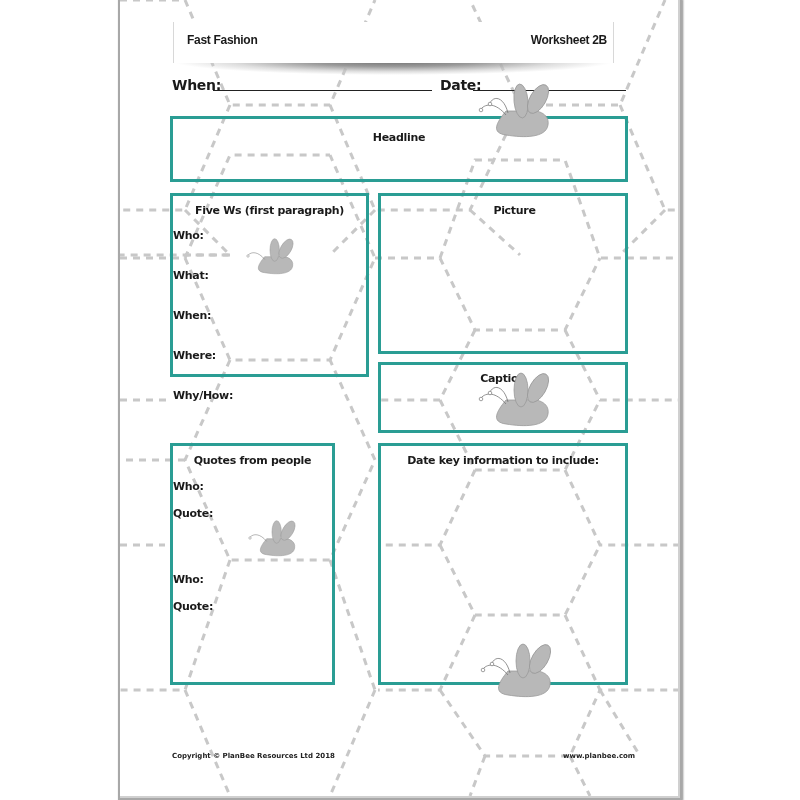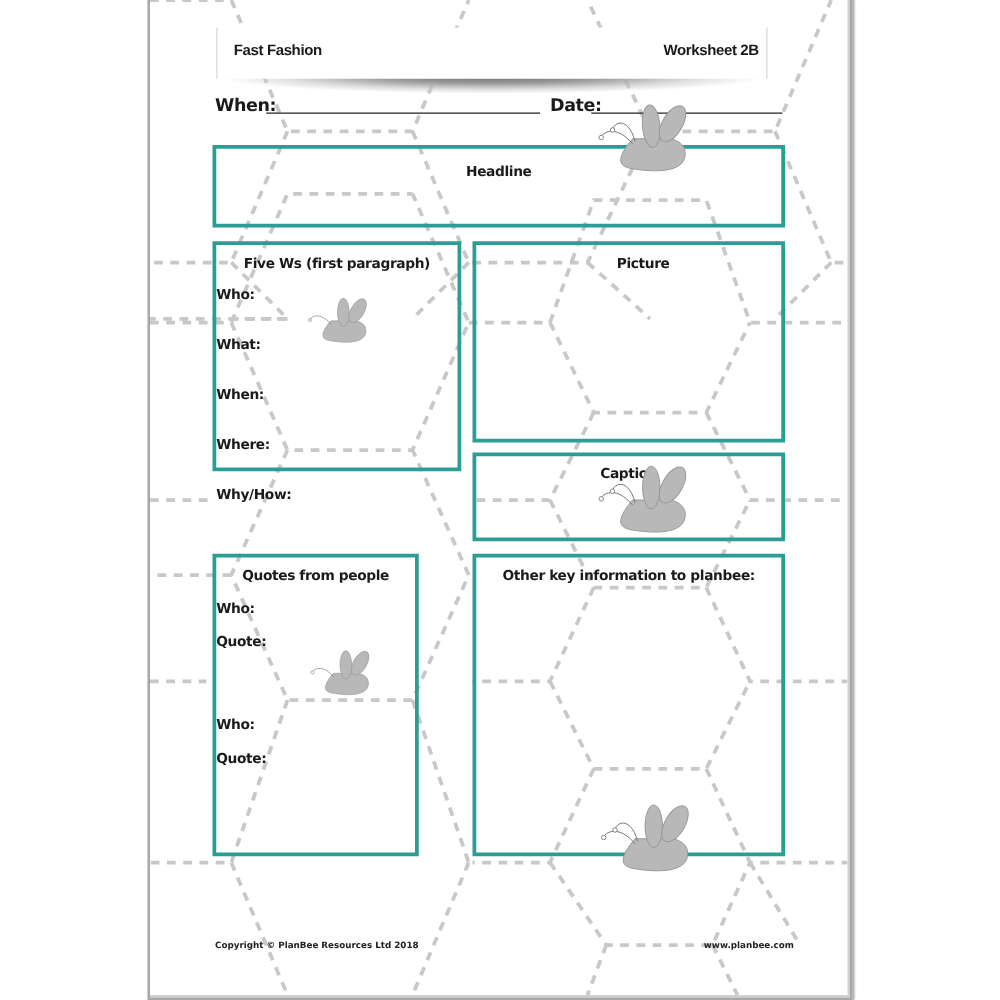--- a/index.html
+++ b/index.html
@@ -138,21 +138,21 @@
 
 <div class="tbox" style="left:170px; top:443px; width:165px; height:242px;">
   <span class="box-title" style="top:8px;">Quotes from people</span>
   <span class="field label" style="top:34px;">Who:</span>
   <span class="field label" style="top:61px;">Quote:</span>
   <span class="field label" style="top:127px;">Who:</span>
   <span class="field label" style="top:154px;">Quote:</span>
 </div>
 
 <div class="tbox" style="left:378px; top:443px; width:250px; height:242px;">
-  <span class="box-title" style="top:8px;">Other key information to planbee:</span>
+  <span class="box-title" style="top:8px;">Date key information to include:</span>
 </div>
 
 <svg class="bee" style="left:466px; top:83px;" width="90" height="60" viewBox="0 0 90 60">
   <path d="M40,28 C30,40 25,50 40,52 C58,55 80,55 82,42 C84,30 70,26 60,28 Z" fill="#b8b8b8" stroke="#999" stroke-width="0.8"></path>
   <ellipse cx="55" cy="18" rx="7" ry="17" fill="#b8b8b8" stroke="#999" stroke-width="0.8" transform="rotate(-5 55 18)"></ellipse>
   <ellipse cx="72" cy="16" rx="8" ry="16" fill="#b8b8b8" stroke="#999" stroke-width="0.8" transform="rotate(30 72 16)"></ellipse>
   <path d="M40,32 C30,20 20,20 15,26" fill="none" stroke="#777" stroke-width="0.8"></path>
   <path d="M42,30 C38,14 28,12 24,20" fill="none" stroke="#777" stroke-width="0.8"></path>
   <circle cx="15" cy="27" r="1.8" fill="#fff" stroke="#777" stroke-width="0.7"></circle>
   <circle cx="24" cy="21" r="1.8" fill="#fff" stroke="#777" stroke-width="0.7"></circle>

